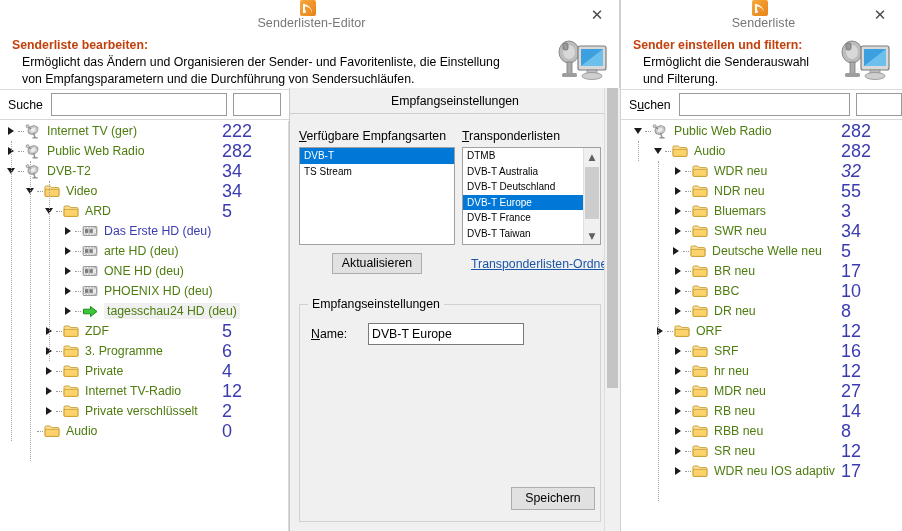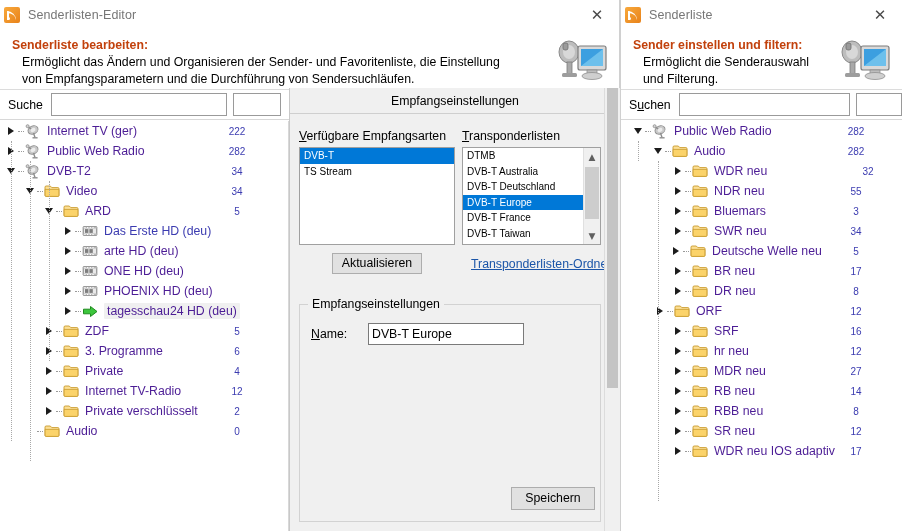--- a/index.html
+++ b/index.html
@@ -26,20 +26,21 @@
   #win-editor { left: 0; width: 620px; border-left: none; }
   #win-list   { left: 620px; width: 282px; border-right: none; }
 
   .titlebar {
     position: relative;
     height: 30px;
     background: #ffffff;
     display: flex;
     align-items: center;
     padding-left: 4px;
+    flex-direction: column;
   }
   .title-icon {
     width: 16px; height: 16px;
     border-radius: 2px;
     background: linear-gradient(135deg,#f8a93c 0%, #e8821a 100%);
     position: relative;
     flex: 0 0 auto;
     margin-right: 8px;
   }
   .title-icon::before {
@@ -144,32 +145,32 @@
   #tree-right { position:absolute; left:0; top:121px; width:281px; height:410px; }
 
   .trow {
     position: relative;
     height: 20px;
     display: flex;
     align-items: center;
     font-size: 12.3px;
     white-space: nowrap;
   }
-  .trow .lbl { color: #4c1d95; }
+  .trow .lbl { color: #4d7c0f; }
   .trow.link-blue .lbl { color: #3b3bb0; }
   .trow.current .lbl {
     background: #f0f0f0;
     padding: 1px 3px;
     border-radius: 1px;
   }
   .cnt {
     position: absolute;
-    font-size: 10px;
+    font-size: 18px;
     color: #3b3bb0;
-    text-align: center;
+    text-align: left;
     width: 30px;
   }
   #tree-left .cnt  { left: 228px; }
   #tree-right .cnt { left: 850px; }
 
   
   .exp {
     width: 14px; height: 20px;
     display: inline-flex;
     align-items: center; justify-content: center;
@@ -734,21 +735,21 @@
         <div class="trow" style="padding-left: 50px;">
           <span class="exp closed">
             <i></i>
           </span>
           <span class="dotlead"></span>
           <span class="ico ico-folder"><svg viewBox="0 0 17 14" width="17" height="14">
               <path d="M1 3.2 C1 2.4 1.4 2 2.2 2 H6.3 L7.8 3.6 H13.9 C14.6 3.6 15 4 15 4.7 V11.3 C15 12 14.6 12.4 13.9 12.4 H2.2 C1.4 12.4 1 12 1 11.3 Z" fill="#fcdf94" stroke="#c89a2e" stroke-width="0.9"></path>
               <path d="M1.1 5.4 H14.9 V11.3 C14.9 12 14.6 12.4 13.9 12.4 H2.2 C1.5 12.4 1.1 12 1.1 11.3 Z" fill="#fbd36a" stroke="#c89a2e" stroke-width="0.8"></path>
             </svg></span>
           <span class="lbl">WDR neu</span>
-          <span class="cnt" style="left: 232px;">32</span>
+          <span class="cnt" style="left: 220px; font-style: italic;">32</span>
         </div>
         <div class="trow" style="padding-left: 50px;">
           <span class="exp closed">
             <i></i>
           </span>
           <span class="dotlead"></span>
           <span class="ico ico-folder"><svg viewBox="0 0 17 14" width="17" height="14">
               <path d="M1 3.2 C1 2.4 1.4 2 2.2 2 H6.3 L7.8 3.6 H13.9 C14.6 3.6 15 4 15 4.7 V11.3 C15 12 14.6 12.4 13.9 12.4 H2.2 C1.4 12.4 1 12 1 11.3 Z" fill="#fcdf94" stroke="#c89a2e" stroke-width="0.9"></path>
               <path d="M1.1 5.4 H14.9 V11.3 C14.9 12 14.6 12.4 13.9 12.4 H2.2 C1.5 12.4 1.1 12 1.1 11.3 Z" fill="#fbd36a" stroke="#c89a2e" stroke-width="0.8"></path>
             </svg></span>
@@ -805,20 +806,32 @@
         </div>
         <div class="trow" style="padding-left: 50px;">
           <span class="exp closed">
             <i></i>
           </span>
           <span class="dotlead"></span>
           <span class="ico ico-folder"><svg viewBox="0 0 17 14" width="17" height="14">
               <path d="M1 3.2 C1 2.4 1.4 2 2.2 2 H6.3 L7.8 3.6 H13.9 C14.6 3.6 15 4 15 4.7 V11.3 C15 12 14.6 12.4 13.9 12.4 H2.2 C1.4 12.4 1 12 1 11.3 Z" fill="#fcdf94" stroke="#c89a2e" stroke-width="0.9"></path>
               <path d="M1.1 5.4 H14.9 V11.3 C14.9 12 14.6 12.4 13.9 12.4 H2.2 C1.5 12.4 1.1 12 1.1 11.3 Z" fill="#fbd36a" stroke="#c89a2e" stroke-width="0.8"></path>
             </svg></span>
+          <span class="lbl">BBC</span>
+          <span class="cnt" style="left: 220px;">10</span>
+        </div>
+        <div class="trow" style="padding-left: 50px;">
+          <span class="exp closed">
+            <i></i>
+          </span>
+          <span class="dotlead"></span>
+          <span class="ico ico-folder"><svg viewBox="0 0 17 14" width="17" height="14">
+              <path d="M1 3.2 C1 2.4 1.4 2 2.2 2 H6.3 L7.8 3.6 H13.9 C14.6 3.6 15 4 15 4.7 V11.3 C15 12 14.6 12.4 13.9 12.4 H2.2 C1.4 12.4 1 12 1 11.3 Z" fill="#fcdf94" stroke="#c89a2e" stroke-width="0.9"></path>
+              <path d="M1.1 5.4 H14.9 V11.3 C14.9 12 14.6 12.4 13.9 12.4 H2.2 C1.5 12.4 1.1 12 1.1 11.3 Z" fill="#fbd36a" stroke="#c89a2e" stroke-width="0.8"></path>
+            </svg></span>
           <span class="lbl">DR neu</span>
           <span class="cnt" style="left: 220px;">8</span>
         </div>
         <div class="trow" style="padding-left: 32px;">
           <span class="exp closed">
             <i></i>
           </span>
           <span class="dotlead"></span>
           <span class="ico ico-folder"><svg viewBox="0 0 17 14" width="17" height="14">
               <path d="M1 3.2 C1 2.4 1.4 2 2.2 2 H6.3 L7.8 3.6 H13.9 C14.6 3.6 15 4 15 4.7 V11.3 C15 12 14.6 12.4 13.9 12.4 H2.2 C1.4 12.4 1 12 1 11.3 Z" fill="#fcdf94" stroke="#c89a2e" stroke-width="0.9"></path>

